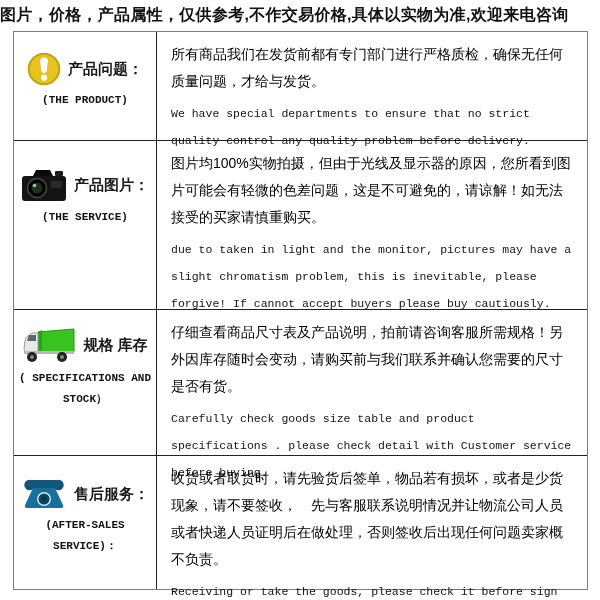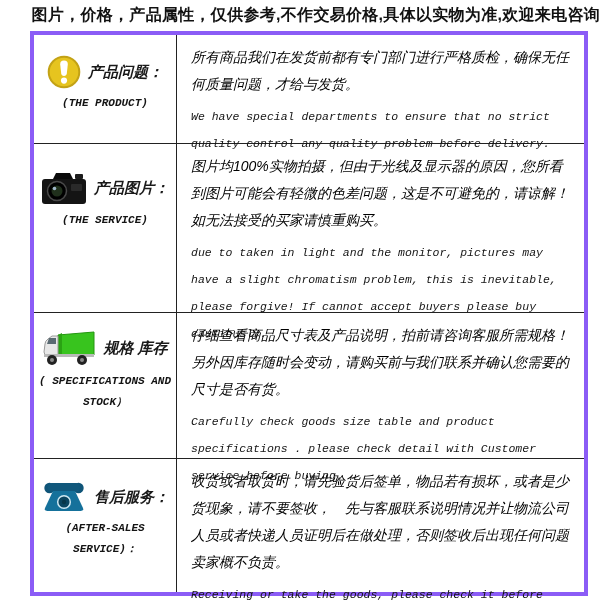--- a/index.html
+++ b/index.html
@@ -2,25 +2,25 @@
 <html><head>
 <meta charset="utf-8">
 <style>
   html,body{margin:0;padding:0;}
   body{
     width:600px;height:600px;background:#ffffff;
     font-family:"Liberation Sans","DejaVu Sans",sans-serif;
     color:#1a1a1a;overflow:hidden;
   }
   .page-header{
-    height:31px;display:flex;align-items:center;justify-content:flex-end;
+    height:31px;display:flex;align-items:center;justify-content:flex-start;
     font-weight:bold;font-size:16px;letter-spacing:.3px;color:#111;
   }
   .notice-table{
-    margin:0 12px 0 30px;border:4px solid #8b5cf6;background:#fff;font-style:italic;
+    margin:0 12px 0 13px;border:1px solid #8b5cf6;background:#fff;
   }
   .row{display:flex;border-top:1px solid #222;}
   .row:first-child{border-top:none;}
   .row-product{height:108px;}
   .row-pictures{height:168px;}
   .row-specs{height:145px;}
   .row-service{height:133px;}
   .cell-left{
     flex:0 0 143px;width:143px;border-right:1px solid #222;box-sizing:border-box;
     display:flex;flex-direction:column;align-items:center;

